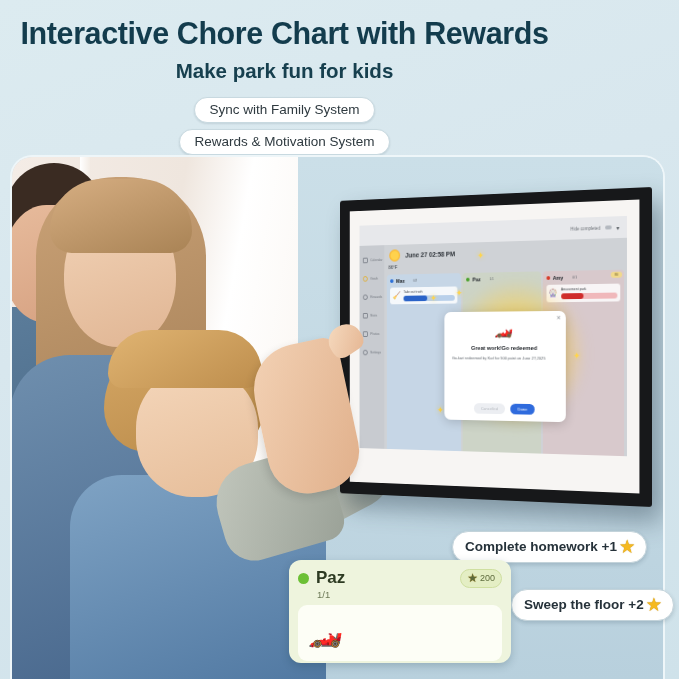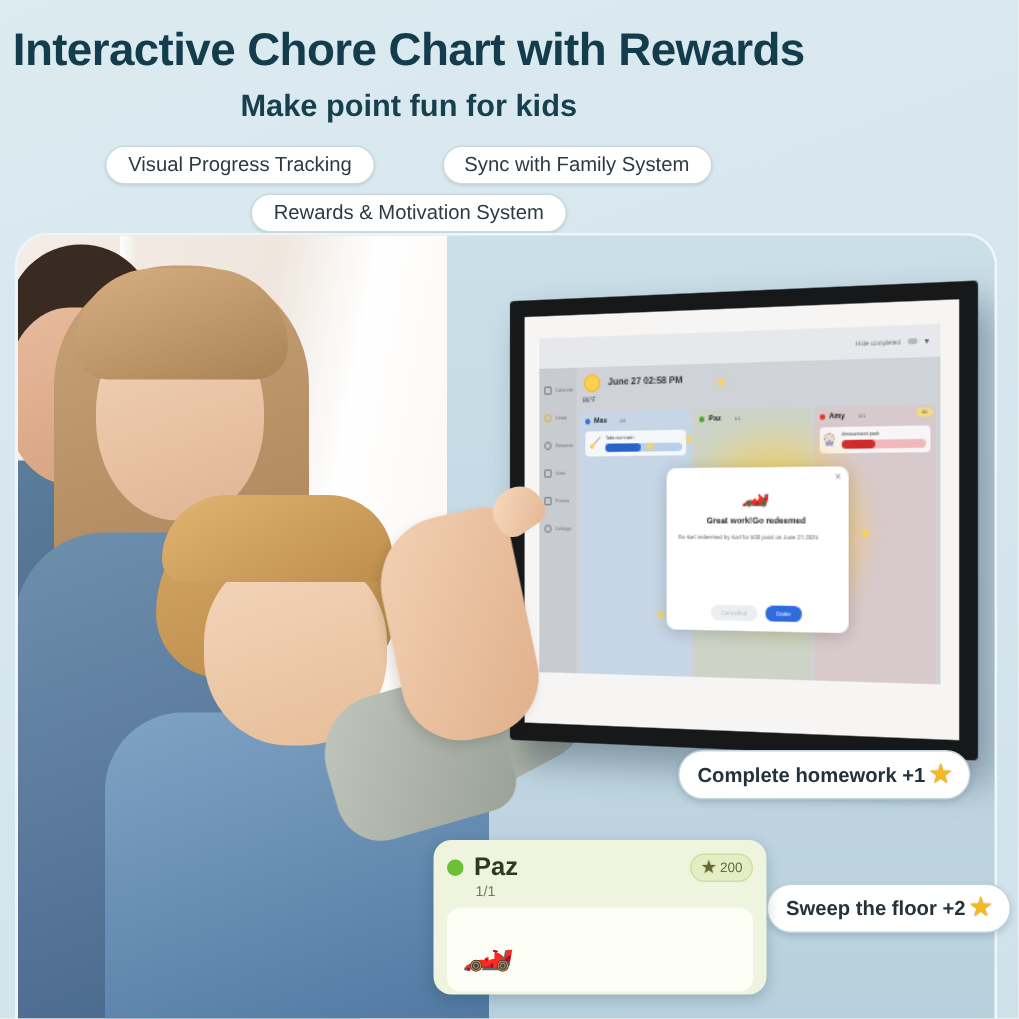--- a/index.html
+++ b/index.html
@@ -5,21 +5,21 @@
   * { box-sizing: border-box; margin: 0; padding: 0; }
   html, body { width: 679px; height: 679px; }
   body {
     font-family: "Liberation Sans", sans-serif;
     background: linear-gradient(160deg, #dcebf0 0%, #d8e7ee 40%, #cfe2ea 100%);
     position: relative;
     overflow: hidden;
   }
 
   
-  #header { position: absolute; top: 0; left: 0; width: 545px; height: 172px; }
+  #header { position: absolute; top: 0; left: 12px; width: 545px; height: 172px; }
   #hero-title {
     text-align: center;
     font-size: 30.5px;
     font-weight: bold;
     letter-spacing: -0.4px;
     color: #133c4d;
     margin-top: 16px;
     white-space: nowrap;
   }
   #hero-sub {
@@ -179,21 +179,21 @@
     transform: rotate(-16deg); }
 
   
   .callout {
     position:absolute; background:#ffffff; border:1px solid #c3d3da; border-radius:999px;
     padding:5px 12px 6px; font-size:13.5px; font-weight:700; color:#26323a;
     box-shadow:0 2px 4px rgba(20,50,65,.18); white-space:nowrap;
     display:flex; align-items:center; gap:3px;
   }
   .star { color:#f5b921; font-size:16px; text-shadow:0 0 1px #b07d06; }
-  #callout-homework { left:452px; top:500px; }
+  #callout-homework { left:452px; top:531px; }
   #callout-sweep   { left:511px; top:589px; }
 
   
   #paz-card {
     position:absolute; left:289px; top:560px; width:222px; height:103px;
     background:#eef4dd; border-radius:12px; box-shadow:0 3px 9px rgba(20,50,65,.22);
     padding:8px 9px 0;
   }
   #paz-head { display:flex; align-items:center; gap:7px; }
   #paz-dot { width:11px; height:11px; border-radius:50%; background:#6cc035; }
@@ -220,24 +220,23 @@
     background:#6fc033; border-radius:999px; }
   #gokart-bar-txt { position:relative; margin:0 auto; font-size:9.5px; color:#55633a;
     display:flex; align-items:center; gap:3px; }
   #gokart-bar-txt .ostar { font-size:11px; color:#55633a; }
 </style>
 </head>
 <body>
 
 <div id="header">
   <div id="hero-title">Interactive Chore Chart with Rewards</div>
-  <div id="hero-sub">Make point fun for kids</div>
+  <div id="hero-sub">Make park fun for kids</div>
 
   <div id="pill-row-1">
-    <div class="pill">Visual Progress Tracking</div>
     <div class="pill">Sync with Family System</div>
   </div>
   <div id="pill-row-2">
     <div class="pill">Rewards &amp; Motivation System</div>
   </div>
 </div>
 
 <div id="photo-panel">
   <div class="wall-left"></div>
   <div class="wall-right"></div>

